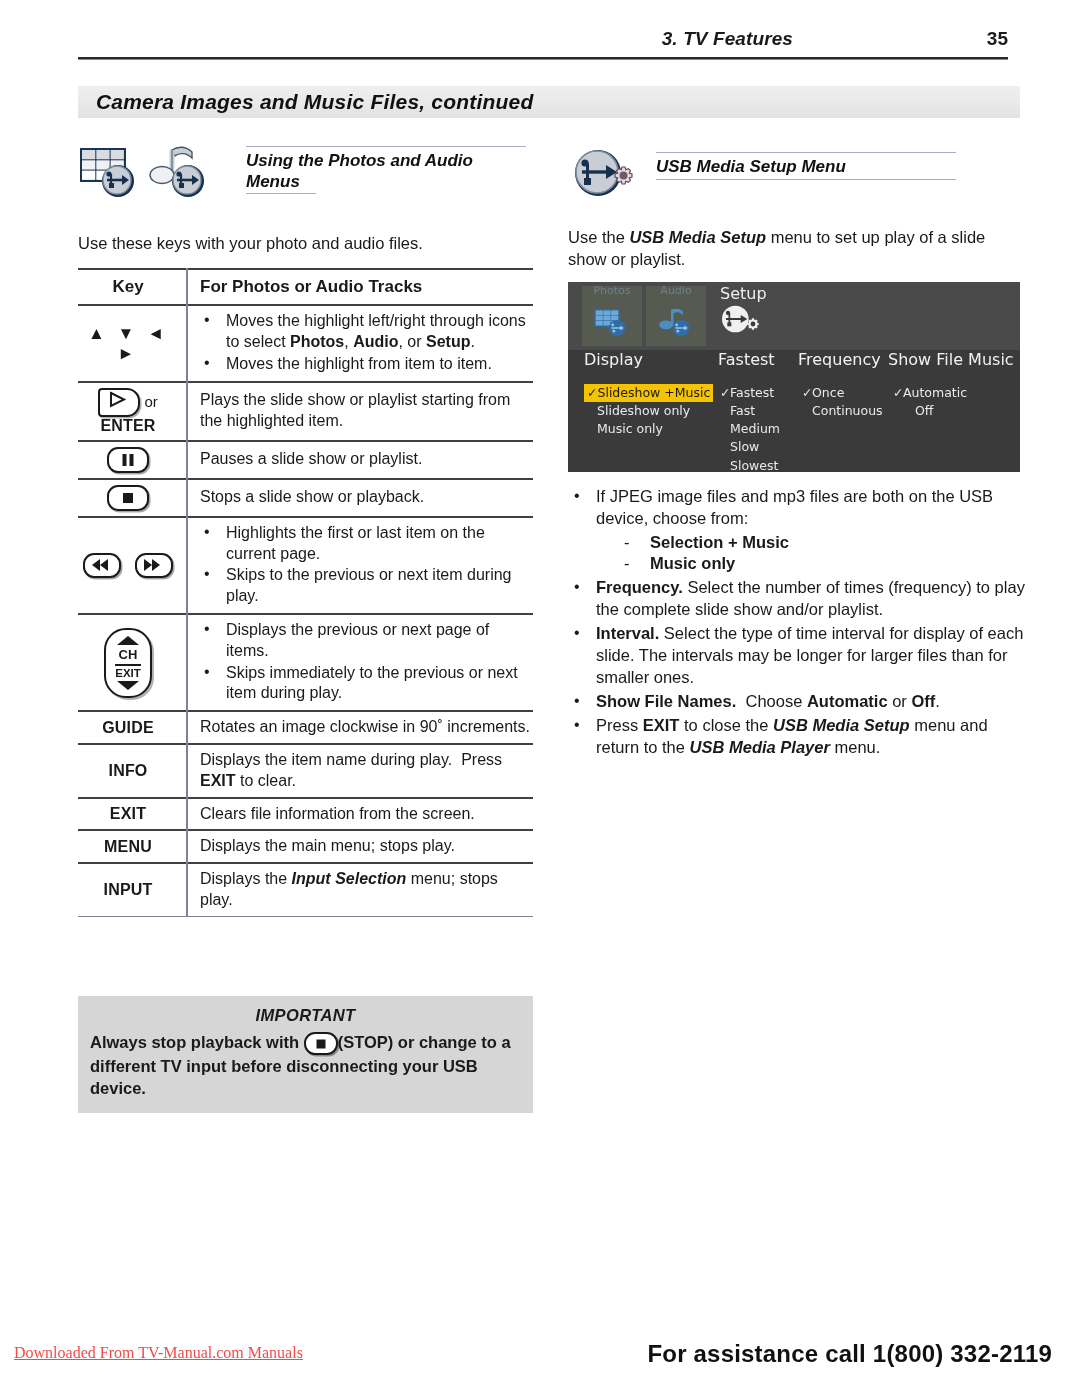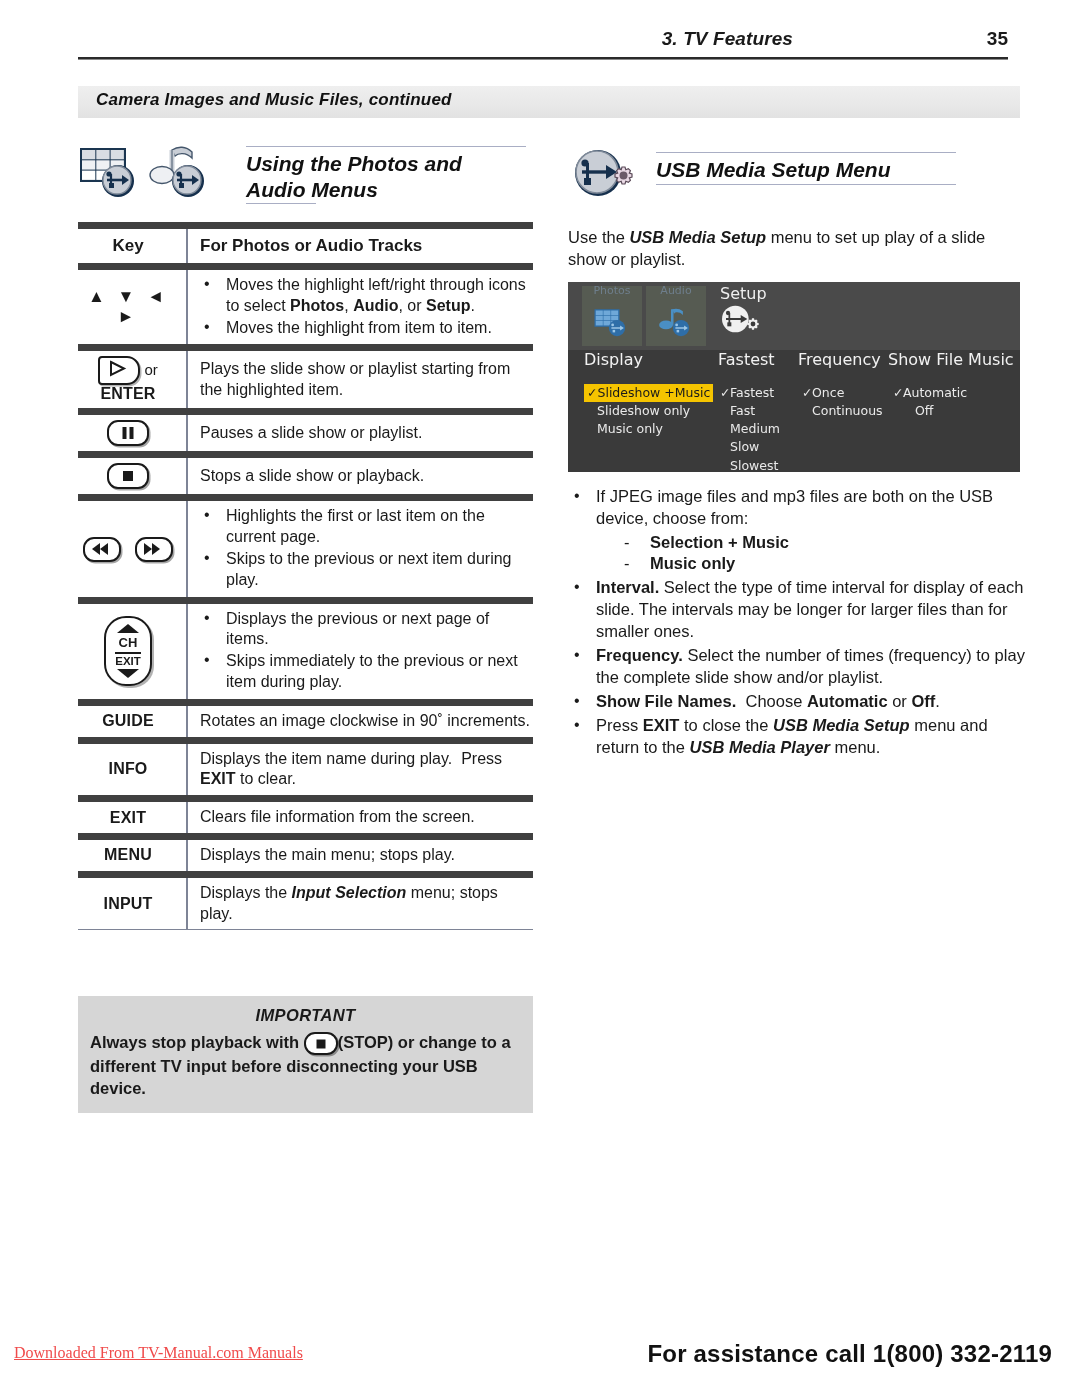--- a/index.html
+++ b/index.html
@@ -13,41 +13,41 @@
   
   .hdr{position:absolute;left:78px;top:28px;width:930px;height:34px;}
   .hdr-sec{position:absolute;right:215px;top:0;font-size:19px;font-weight:bold;font-style:italic;letter-spacing:.1px;}
   .hdr-page{position:absolute;right:0px;top:0;font-size:19px;font-weight:bold;}
   .hdr-rule{position:absolute;left:78px;top:57px;width:930px;height:0;
     border-top:2px solid #2a2a2a;border-bottom:1px solid #8a8a8a;}
 
   
   .titleband{position:absolute;left:78px;top:86px;width:942px;height:32px;
     background:linear-gradient(to bottom,#efefef 0%,#e8e8e8 60%,#e2e2e2 100%);}
-  .titleband .t{position:absolute;left:18px;top:4px;font-size:17px;font-weight:bold;font-style:italic;color:#111;letter-spacing:.2px;}
+  .titleband .t{position:absolute;left:18px;top:4px;font-size:21px;font-weight:bold;font-style:italic;color:#111;letter-spacing:.2px;}
 
   
   .colL{position:absolute;left:78px;top:140px;width:455px;}
   .colR{position:absolute;left:568px;top:140px;width:455px;}
 
   
   .sechead{position:relative;height:68px;}
   .sec-icons{position:absolute;left:0;top:4px;display:flex;gap:10px;align-items:flex-start;}
   .sec-title-wrap{position:absolute;}
   .sec-rule-top{border-top:1px solid #a9aec4;width:100%;}
   .sec-rule-bot{border-top:1px solid #a9aec4;width:100%;}
-  .sec-title{font-size:21px;font-weight:bold;font-style:italic;color:#111;line-height:1.22;padding:4px 0 1px 0;}
+  .sec-title{font-size:17px;font-weight:bold;font-style:italic;color:#111;line-height:1.22;padding:4px 0 1px 0;}
 
   .para{font-size:16.5px;line-height:1.35;color:#1a1a1a;}
   .bi{font-weight:bold;font-style:italic;}
 
   
   table.keys{border-collapse:collapse;width:455px;margin-top:14px;font-size:16px;}
   table.keys td,table.keys th{
-    border-top:7px solid #404040;border-bottom:1px solid #7e8496;
+    border-top:2px solid #404040;border-bottom:1px solid #7e8496;
     padding:5px 0;vertical-align:middle;background:#fff;}
   table.keys th{font-weight:bold;font-size:17px;text-align:left;padding:6px 0;}
   table.keys .kc{width:100px;text-align:center;border-right:2px solid #7e8496;padding-right:8px;}
   table.keys .dc{padding-left:12px;padding-right:2px;line-height:1.3;}
   table.keys tr td.kc{border-right:2px solid #7e8496;}
   table.keys th.kc{border-right:2px solid #7e8496;}
   .keylabel{font-weight:bold;font-size:16px;letter-spacing:.2px;}
   ul.dots{margin:0;padding:0 0 0 26px;list-style:none;}
   ul.dots li{position:relative;margin:0 0 1px 0;line-height:1.3;}
   ul.dots li:before{content:"\2022";position:absolute;left:-22px;top:-1px;font-size:16px;}
@@ -172,20 +172,21 @@
           </svg>
         </span>
       </div>
       <div class="sec-title-wrap" style="left:168px;top:6px;width:280px;">
         <div class="sec-rule-top"></div>
         <div class="sec-title">Using the Photos and Audio Menus</div>
         <div class="sec-rule-bot" style="width:70px;"></div>
       </div>
     </div>
 
+    <div class="para" style="margin-top:24px;">Use these keys with your photo and audio files.</div>
 
     <table class="keys">
       <thead>
         <tr>
           <th class="kc">Key</th>
           <th class="dc">For Photos or Audio Tracks</th>
         </tr>
       </thead>
       <tbody>
 
@@ -439,22 +440,22 @@
 
   <div style="position:absolute;left:568px;top:486px;width:460px;">
     <ul class="dots" style="padding-left:28px;font-size:16.5px;">
       <li style="margin-bottom:2px;line-height:1.32;">If JPEG image files and mp3 files are both on the USB device, choose from:</li>
     </ul>
     <div style="padding-left:56px;font-size:16.5px;line-height:1.3;margin-top:1px;">
       <div><span style="display:inline-block;width:26px;">-</span><b>Selection + Music</b></div>
       <div><span style="display:inline-block;width:26px;">-</span><b>Music only</b></div>
     </div>
     <ul class="dots" style="padding-left:28px;font-size:16.5px;margin-top:3px;">
+      <li style="margin-bottom:2px;line-height:1.33;"><b>Frequency.</b><span>  Select the number of times (frequency) to play the complete slide show and/or playlist.</span></li>
       <li style="margin-bottom:2px;line-height:1.33;"><b>Interval.</b><span>  Select the type of time interval for display of each slide.  The intervals may be longer for larger files than for smaller ones.</span></li>
-      <li style="margin-bottom:2px;line-height:1.33;"><b>Frequency.</b><span>  Select the number of times (frequency) to play the complete slide show and/or playlist.</span></li>
       <li style="margin-bottom:2px;line-height:1.33;"><b>Show File Names.</b>&nbsp; Choose <b>Automatic</b> or <b>Off</b>.</li>
       <li style="margin-bottom:2px;line-height:1.33;">Press <b>EXIT</b> to close the <span class="bi">USB Media Setup</span> menu and return to the <span class="bi">USB Media Player</span> menu.</li>
     </ul>
   </div>
 
   <div class="foot-dl">Downloaded From TV-Manual.com Manuals</div>
   <div class="foot-assist">For assistance call 1(800) 332-2119</div>
 </div>
 
 </body></html>

